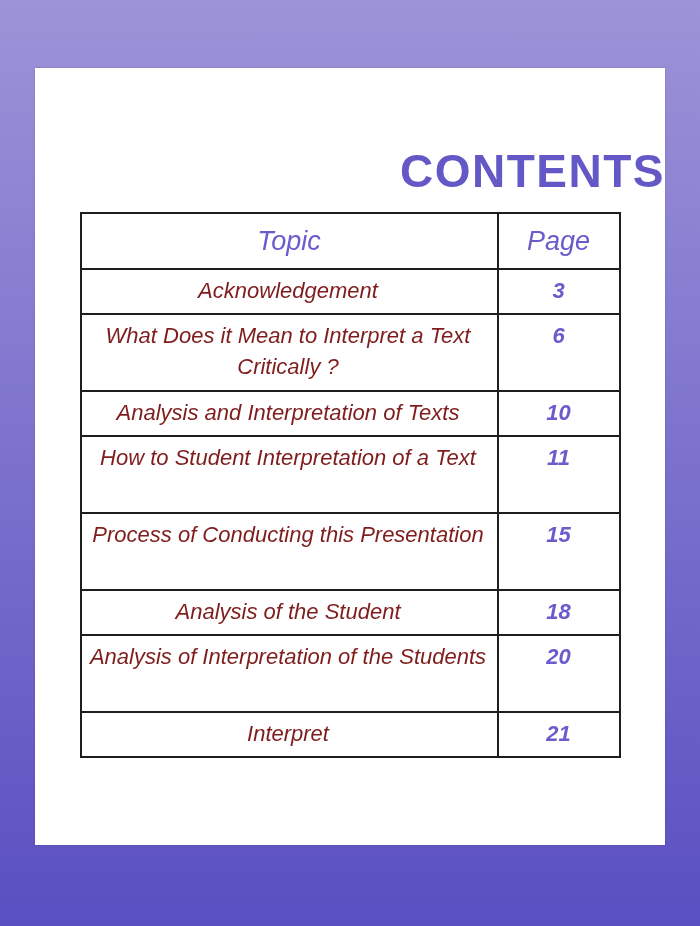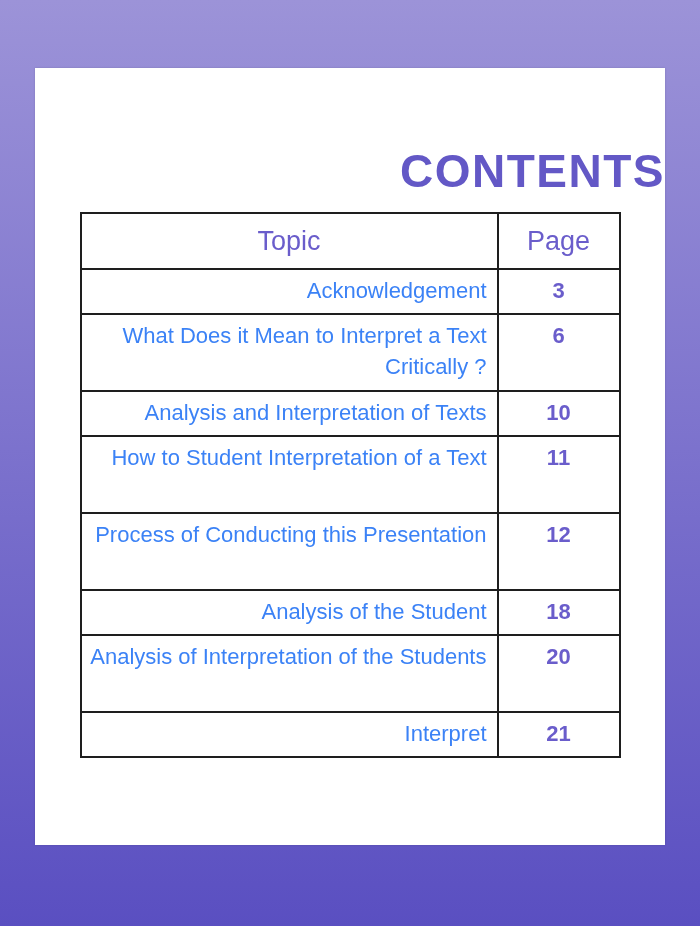--- a/index.html
+++ b/index.html
@@ -29,40 +29,41 @@
     font-size: 46px;
     font-weight: bold;
     letter-spacing: 1.5px;
     color: var(--title, #6358c6);
   }
   table.contents {
     margin: 14px auto 8px auto;
     width: 539px;
     border-collapse: collapse;
     table-layout: fixed;
+    font-style: italic;
   }
   table.contents th, table.contents td {
     border: 2px solid #1e1e1e;
   }
   col.c-topic { width: 417px; }
   col.c-page  { width: 122px; }
   th.topic-h, th.page-h {
     height: 52px;
     font-size: 27px;
     font-weight: normal;
     text-align: center;
     vertical-align: middle;
     color: var(--table-accent, #6a5dcb);
   }
   td.topic-cell {
     padding: 5px 10px 6px 8px;
     font-size: 22px;
     line-height: 31px;
-    color: #3b82f6;
-    text-align: right;
+    color: #7f1d1d;
+    text-align: center;
     vertical-align: top;
   }
   td.page-cell {
     padding: 5px 2px 6px 2px;
     font-size: 22px;
     line-height: 31px;
     font-weight: bold;
     color: var(--table-accent, #6a5dcb);
     text-align: center;
     vertical-align: top;
@@ -107,21 +108,21 @@
             <td class="page-cell">10</td>
           </tr>
 
           <tr class="row-double">
             <td class="topic-cell">How to Student Interpretation of a Text</td>
             <td class="page-cell">11</td>
           </tr>
 
           <tr class="row-double">
             <td class="topic-cell">Process of Conducting this Presentation</td>
-            <td class="page-cell">12</td>
+            <td class="page-cell">15</td>
           </tr>
 
           <tr class="row-single">
             <td class="topic-cell">Analysis of the Student</td>
             <td class="page-cell">18</td>
           </tr>
 
           <tr class="row-double">
             <td class="topic-cell">Analysis of Interpretation of the Students</td>
             <td class="page-cell">20</td>

